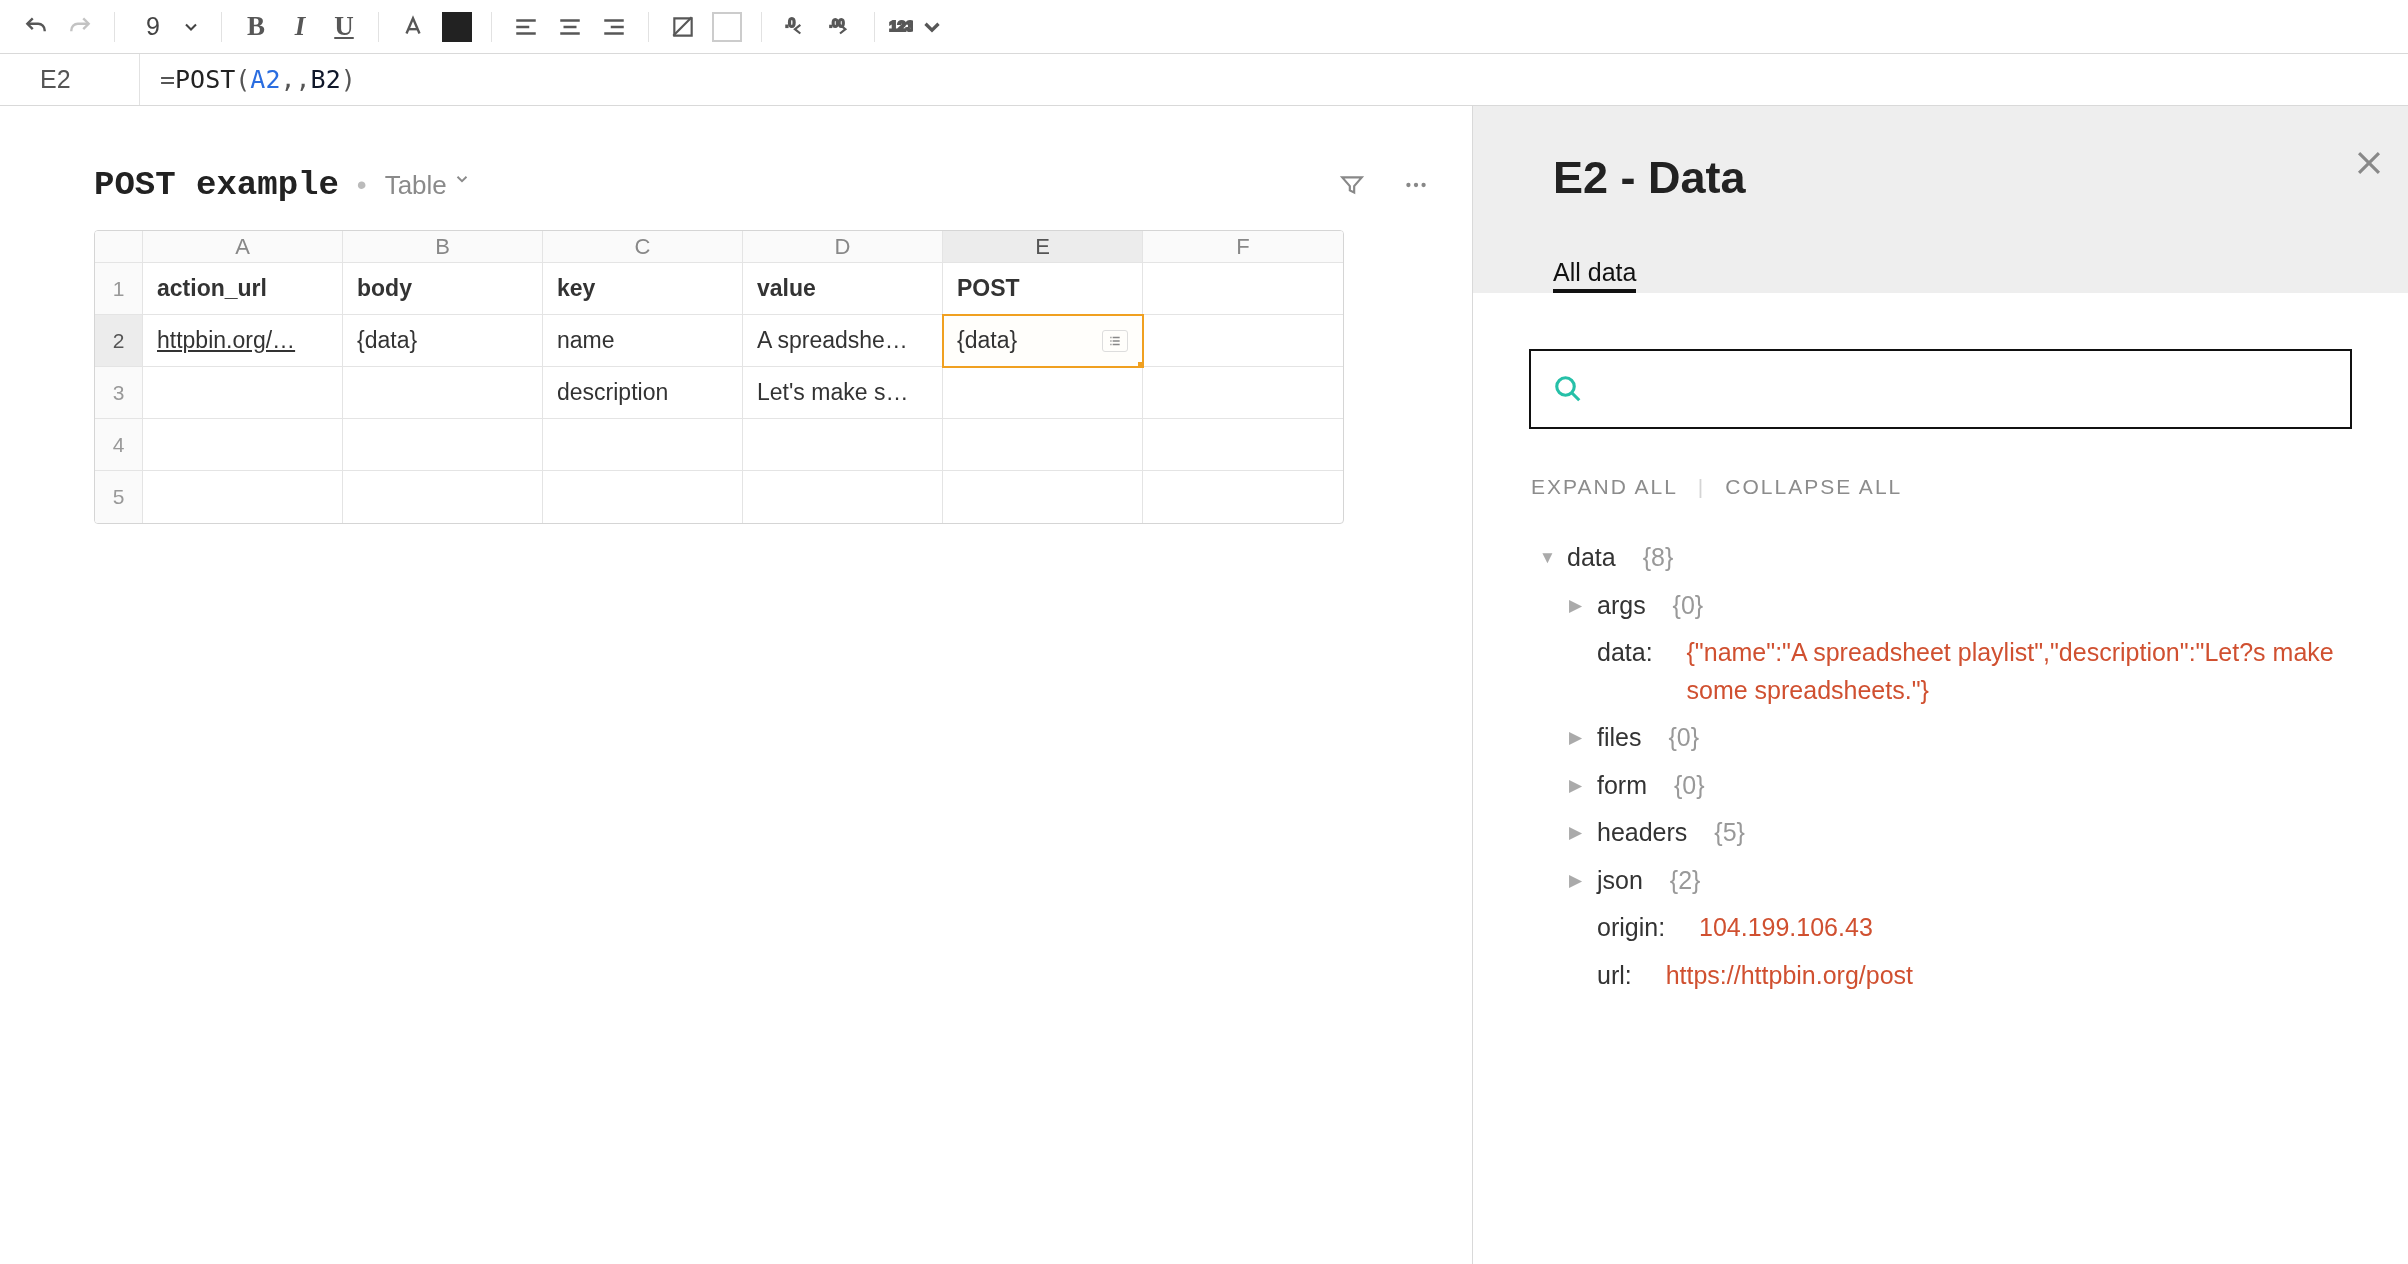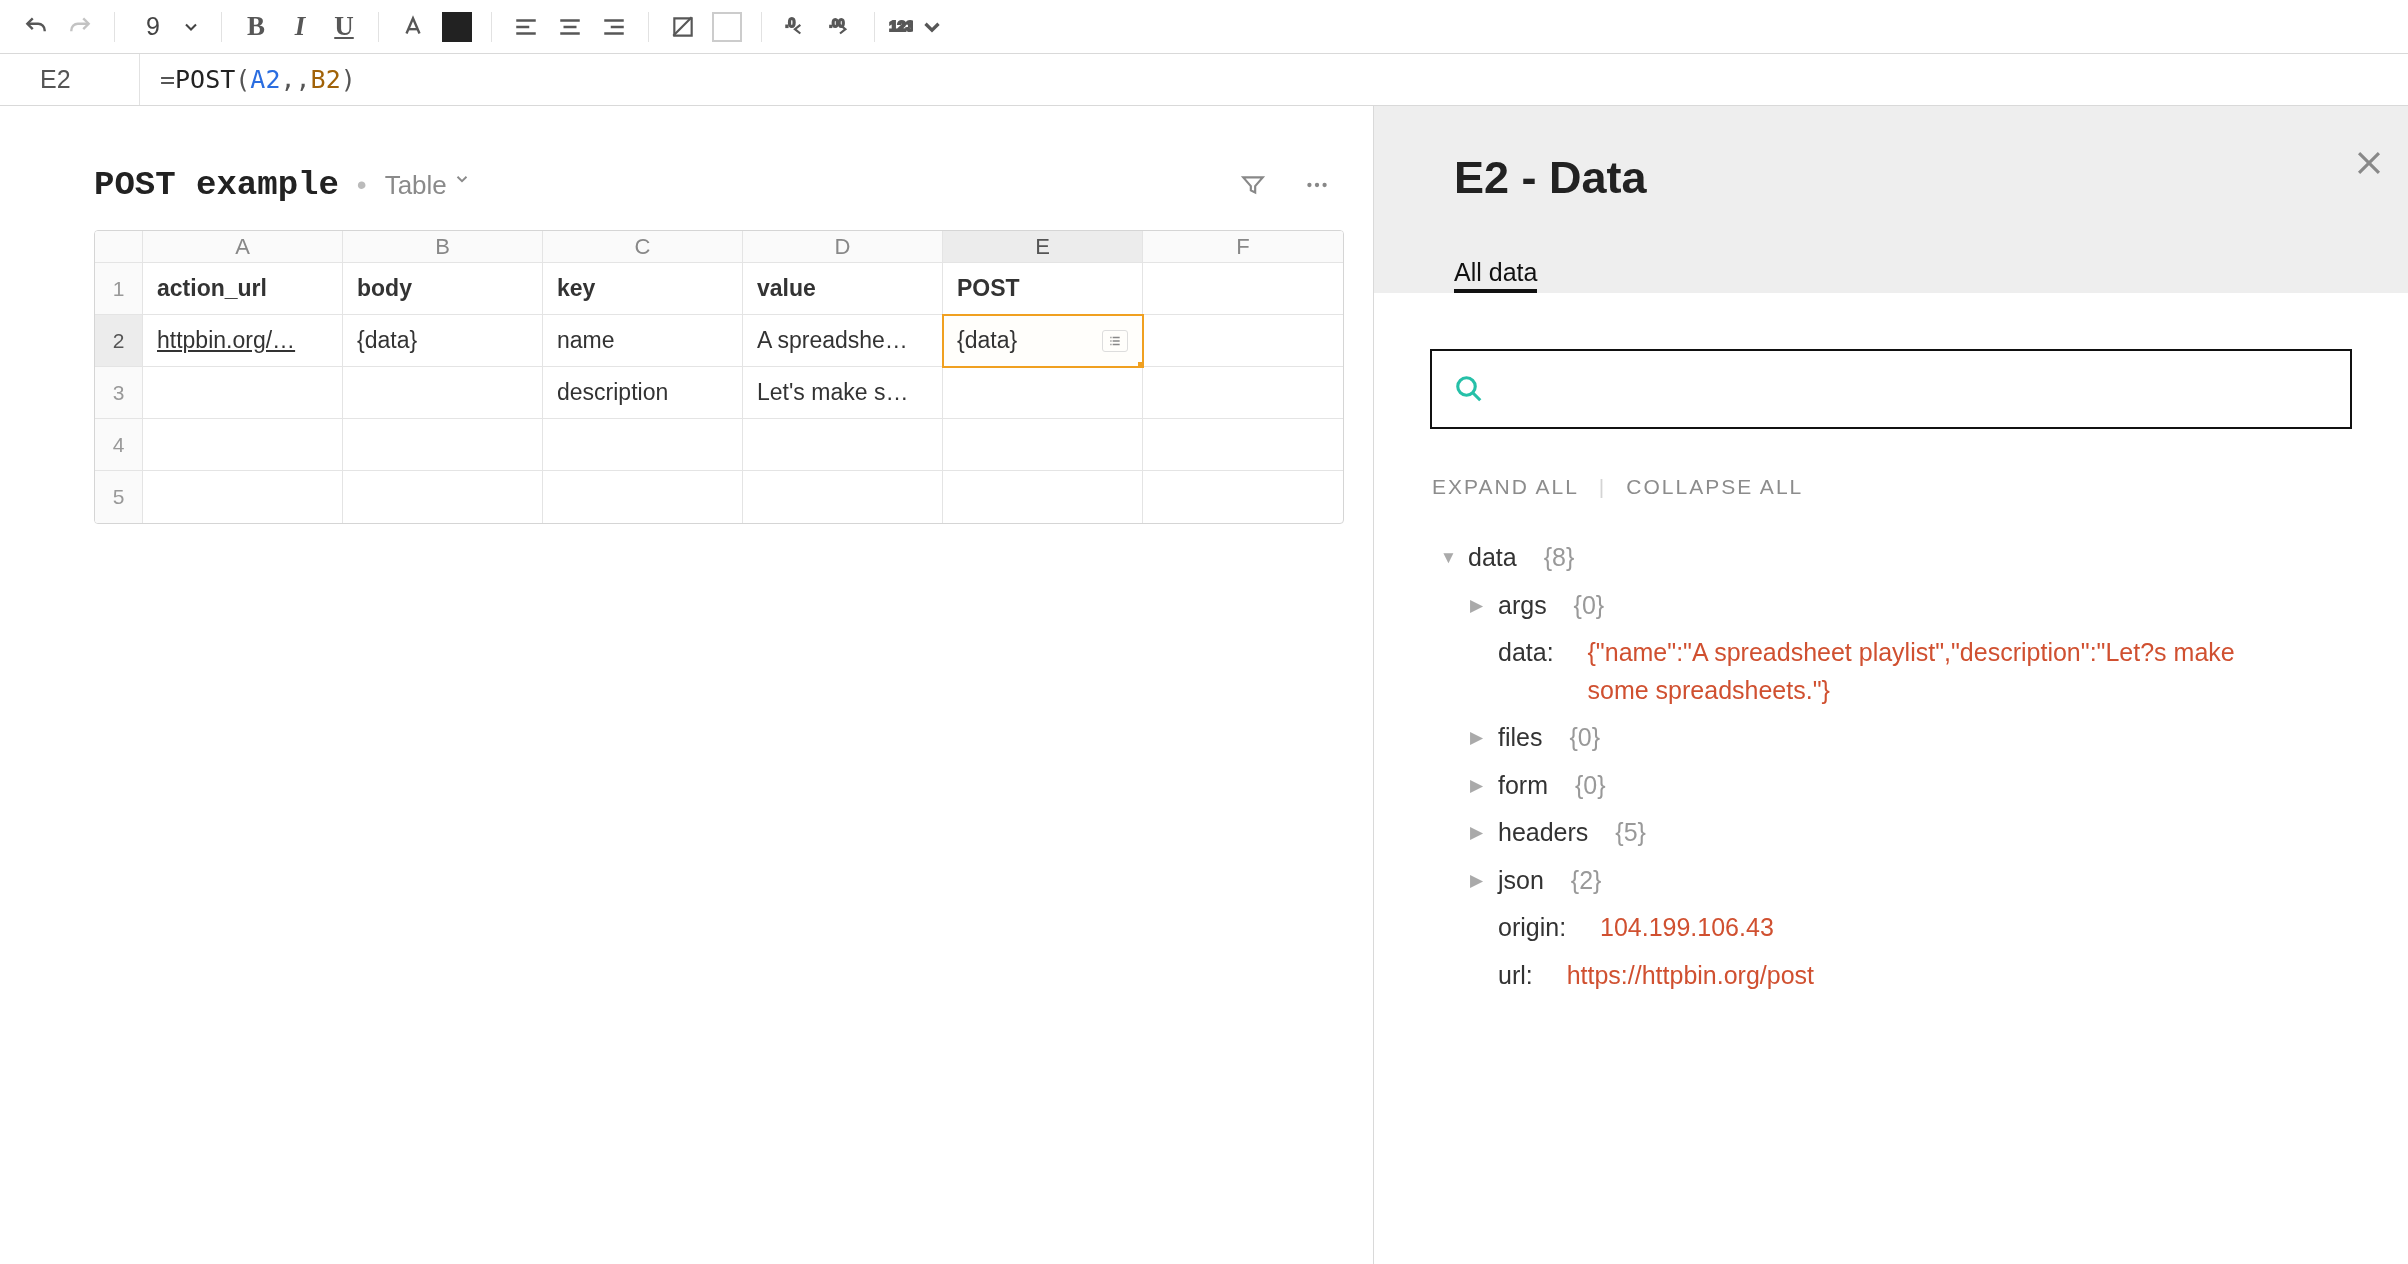--- a/index.html
+++ b/index.html
@@ -20,26 +20,26 @@
 .color-swatch { width: 30px; height: 30px; background: #222; }
 .color-swatch.empty { border: 2px solid #ccc; background: #fff; }
 
 
 .formulabar { display: flex; align-items: center; height: 52px; border-bottom: 1px solid #d9d9d9; font-size: 25px; }
 .cellname { width: 140px; padding-left: 40px; color: #555; border-right: 1px solid #e2e2e2; height: 100%; display:flex; align-items:center;}
 .formula { padding-left: 20px; font-family: monospace; display:flex; align-items:center; gap:0; }
 .fx-eq { color: #555; }
 .fx-fn { color: #222; }
 .fx-a  { color: #2a6de0; }
-.fx-c  { color: #a16207; }
+.fx-c  { color: #0f172a; }
 
 
 .main { display: flex; flex: 1; min-height: 0; }
 .left { flex: 1; padding: 60px 40px 0 94px; overflow: hidden; }
-.right { width: 1035px; border-left: 1px solid #d9d9d9; display: flex; flex-direction: column; }
+.right { width: 936px; border-left: 1px solid #d9d9d9; display: flex; flex-direction: column; }
 
 
 .tablehead { display: flex; align-items: center; gap: 18px; margin-bottom: 26px; }
 .tabletitle { font-size: 34px; font-weight: 700; color: #222; font-family: Liberation Mono, monospace; }
 .dot { color: #bbb; font-size: 28px; }
 .viewtype { color: #8a8a8a; font-size: 26px; display: flex; gap: 6px; }
 .spacer { flex: 1; }
 .headicon { color: #888; width: 32px; height: 32px; display:flex; align-items:center; justify-content:center; margin-left: 14px; }
 
 

